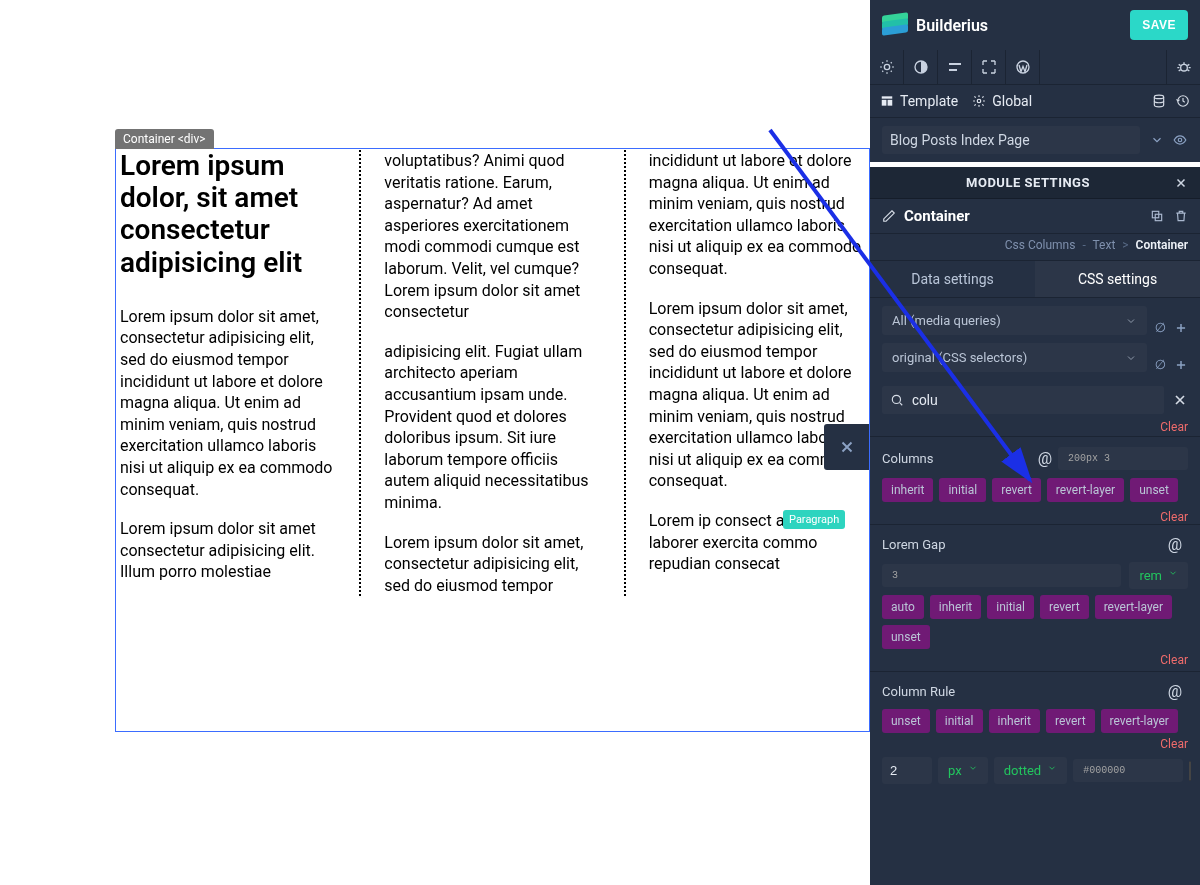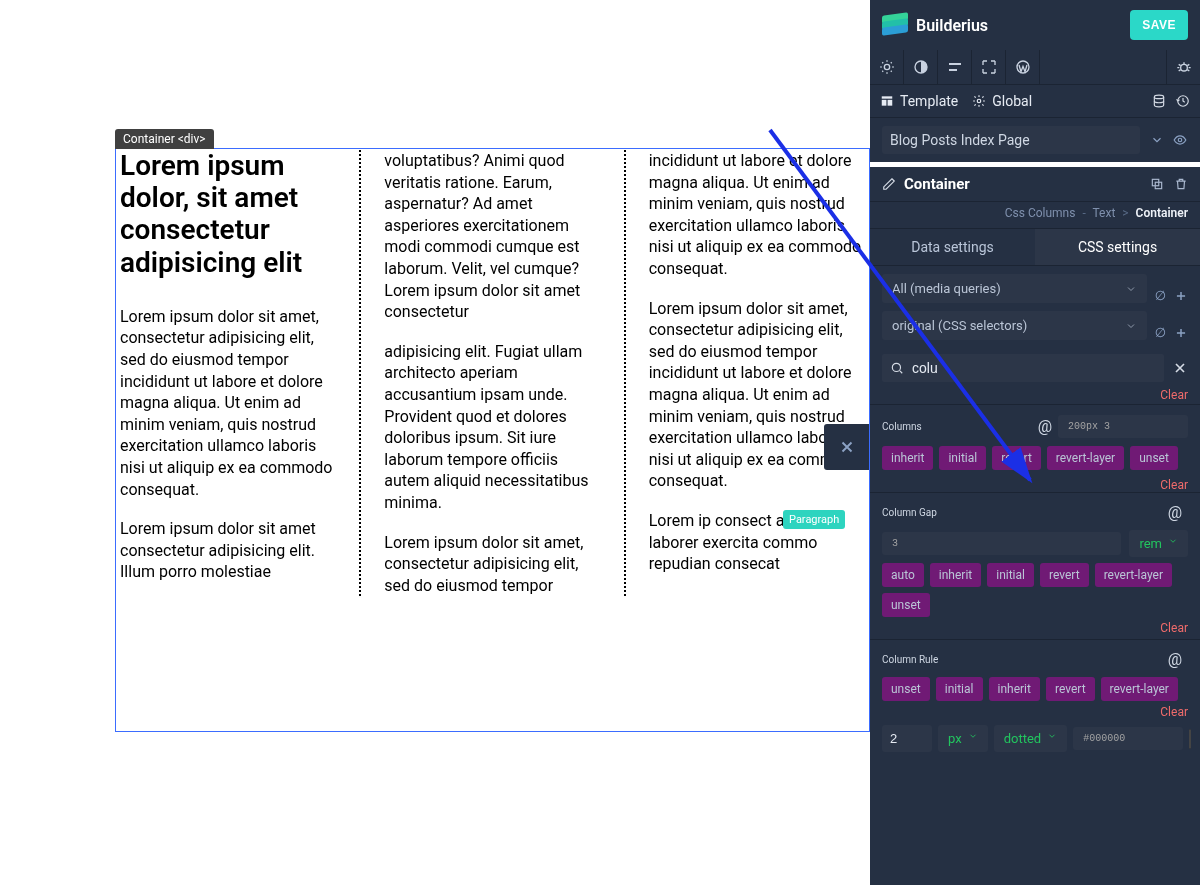--- a/index.html
+++ b/index.html
@@ -1,19 +1,19 @@
 <!DOCTYPE html>
 <html><head>
 <meta charset="utf-8">
 <style>
   * { box-sizing: border-box; margin: 0; padding: 0; }
   html, body { width: 1200px; height: 885px; overflow: hidden; font-family: -apple-system, BlinkMacSystemFont, "Segoe UI", Roboto, sans-serif; background: #fff; }
   .app { display: flex; width: 1200px; height: 885px; }
   .canvas { flex: 1; position: relative; background: #fff; }
-  .selection-label { position: absolute; top: 129px; left: 115px; background: #404040; color: #fff; font-size: 12px; padding: 3px 8px; border-radius: 3px 3px 0 0; z-index: 5; }
+  .selection-label { position: absolute; top: 129px; left: 115px; background: #737373; color: #fff; font-size: 12px; padding: 3px 8px; border-radius: 3px 3px 0 0; z-index: 5; }
   .selection-outline { position: absolute; top: 148px; left: 115px; right: 0; width: 755px; height: 584px; border: 1px solid #3b6cff; pointer-events: none; z-index: 3; }
   .content { position: absolute; top: 150px; left: 120px; width: 745px; column-width: 200px; column-count: 3; column-gap: 3rem; column-rule: 2px dotted #000; font-size: 16px; line-height: 1.35; color: #000; }
   .content h1 { font-size: 28px; font-weight: 600; margin-bottom: 27px; line-height: 1.15; }
   .content p { margin-bottom: 18px; }
   .content .special1 { position: relative; }
   .col3 { color: #000; }
   .paragraph-tag { position: absolute; top: 510px; left: 783px; background: #2dd4bf; color: #fff; font-size: 11px; padding: 3px 6px; border-radius: 3px; z-index: 7; }
   .arrow { position: absolute; top: 120px; left: 750px; width: 300px; height: 400px; pointer-events: none; z-index: 10; }
   
   .sidebar { width: 330px; background: #253043; color: #d5dbe5; display: flex; flex-direction: column; font-size: 13px; position: relative; }
@@ -50,21 +50,21 @@
   .dropdown { flex: 1; background: #2c3648; color: #bac5d6; font-size: 13px; padding: 7px 10px; border-radius: 3px; display: flex; align-items: center; }
   .dropdown .chev { margin-left: auto; opacity: .7; }
   .smallicon { color: #8ca2c4; display: flex; align-items: center; gap: 4px; }
   .search-row { display: flex; align-items: center; padding: 6px 12px; gap: 8px; }
   .search-box { flex: 1; display: flex; align-items: center; gap: 8px; background: #2c3648; border-radius: 2px; padding: 6px 8px; }
   .search-box input { flex: 1; background: transparent; border: none; color: #e6ebf3; font-size: 14px; outline: none; }
   .clear-link { color: #ef6b6b; font-size: 12px; margin-left: 6px; }
   .panel-close-overlay { position: absolute; left: -46px; top: 424px; width: 46px; height: 46px; background: #253043; display: flex; align-items: center; justify-content: center; color: #8ca2c4; border-radius: 3px 0 0 3px; }
   .prop-block { padding: 10px 12px 4px; border-top: 1px solid #1b2433; }
   .prop-head { display: flex; align-items: center; margin-bottom: 8px; }
-  .prop-label { color: #cfd7e3; font-size: 10px; flex: 1; }
+  .prop-label { color: #cfd7e3; font-size: 13px; flex: 1; }
   .at-sign { color: #cfd7e3; font-size: 16px; margin-right: 6px; }
   .prop-input { background: #2c3648; color: #a3a3a3; border: none; padding: 6px 10px; font-size: 10px; border-radius: 3px; min-width: 110px; outline: none; font-family: Liberation Mono, monospace; }
   .prop-input.full { flex: 1; }
   .chips { display: flex; flex-wrap: wrap; gap: 6px; margin-top: 6px; }
   .chip { background: #701a75; color: #bac5d6; font-size: 12px; padding: 5px 9px; border-radius: 3px; cursor: pointer; }
   .prop-row2 { display: flex; gap: 8px; align-items: center; margin-top: 6px; }
   .unit-select { background: #2c3648; color: #22c55e; padding: 6px 10px; border-radius: 3px; font-size: 13px; display: flex; align-items: flex-start; gap: 6px; }
   .rule-row { display: flex; gap: 6px; margin-top: 6px; align-items: center; }
   .rule-input { background: #2c3648; color: #e6ebf3; border: none; padding: 6px 8px; font-size: 13px; border-radius: 3px; width: 50px; text-align: left; }
   .color-chip { width: 20px; height: 20px; background: #000; border: 1px solid #444; border-radius: 2px; }
@@ -199,20 +199,28 @@
           </span>
         <span>
             <svg width="16" height="14" viewBox="0 0 24 24" fill="none" stroke="currentColor" stroke-width="2">
               <path d="M2 12s4-7 10-7 10 7 10 7-4 7-10 7S2 12 2 12z"></path>
               <circle cx="12" cy="12" r="3"></circle>
             </svg>
           </span>
       </div>
     </div>
 
+    <div class="module-hdr">
+      <span class="module-hdr-text">MODULE SETTINGS</span>
+      <span class="close-x">
+          <svg width="14" height="14" viewBox="0 0 24 24" fill="none" stroke="currentColor" stroke-width="2.5">
+            <path d="M18 6L6 18M6 6l12 12"></path>
+          </svg>
+        </span>
+    </div>
 
     <div class="elem-row">
       <span>
           <svg width="14" height="14" viewBox="0 0 24 24" fill="none" stroke="currentColor" stroke-width="2">
             <path d="M17 3l4 4L7 21H3v-4z"></path>
           </svg>
         </span>
       <span class="elem-name">Container</span>
       <div class="elem-icons">
         <span>
@@ -311,21 +319,21 @@
           <span class="chip">unset</span>
         </div>
     </div>
 
     <div style="display:flex;justify-content:flex-end;padding:4px 12px 0">
       <span class="clear-link">Clear</span>
     </div>
 
     <div class="prop-block">
       <div class="prop-head">
-        <span class="prop-label">Column Gap</span>
+        <span class="prop-label">Lorem Gap</span>
         <span class="at-sign">@</span>
       </div>
       <div class="prop-row2">
         <input class="prop-input full" value="3" style="">
         <div class="unit-select">
           <span>rem</span>
           <svg width="10" height="10" viewBox="0 0 24 24" fill="none" stroke="currentColor" stroke-width="2">
               <path d="M6 9l6 6 6-6"></path>
             </svg>
         </div>

